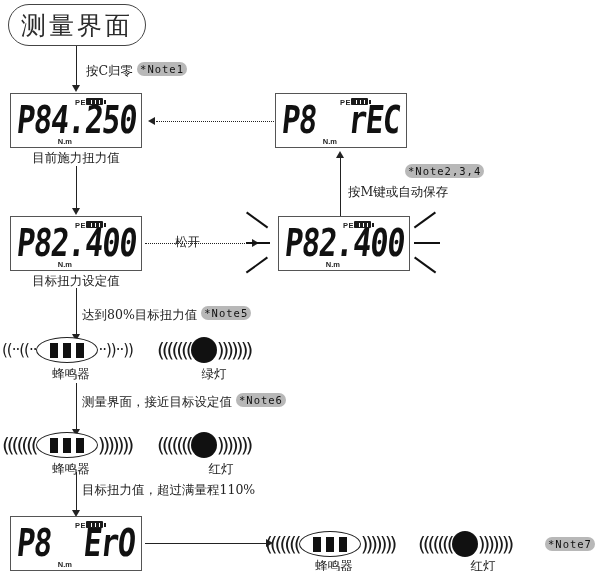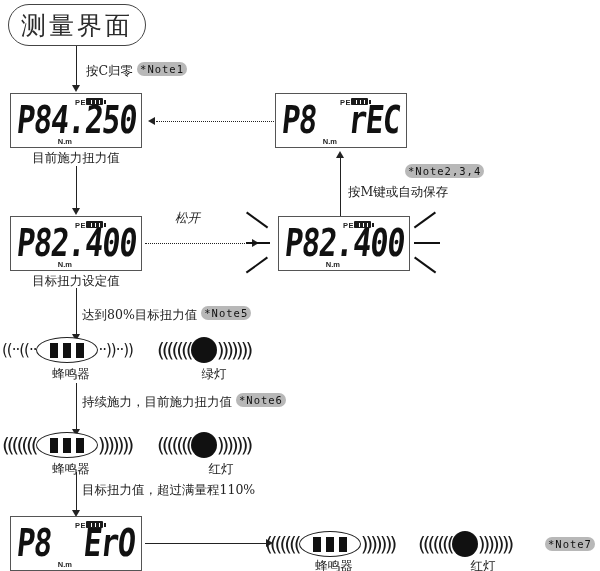--- a/index.html
+++ b/index.html
@@ -205,21 +205,21 @@
   <div class="seg">
     <span class="lbl">P8</span>
     <span class="val">2.400</span>
   </div>
   <div class="unit">N.m</div>
 </div>
 <div class="abs cap" style="left:10px;top:273px;width:132px;">目标扭力设定值</div>
 
 <div class="abs dotline" style="left:145px;top:243px;width:108px;"></div>
 <div class="abs arrow-r" style="left:252px;top:239px;"></div>
-<div class="abs" style="left:175px;top:208px;font-style:italic;">
+<div class="abs" style="left:175px;top:232px;">
   <span class="steplbl">松开</span>
 </div>
 
 <div class="burst" style="left:244px;top:214px;width:34px;height:58px;">
   <b style="left:0px;top:5px;width:26px;height:2.4px;transform:rotate(36deg);"></b>
   <b style="left:2px;top:28px;width:24px;height:2.4px;"></b>
   <b style="left:0px;top:50px;width:26px;height:2.4px;transform:rotate(-36deg);"></b>
 </div>
 <div class="abs lcd" style="left:278px;top:216px;width:132px;height:55px;">
   <div class="peak">PEAK</div>
@@ -261,21 +261,21 @@
 <div class="abs row-ico" style="left:157px;top:337px;">
   <span class="waves">(((((((</span>
   <span class="lamp"></span>
   <span class="waves">)))))))</span>
 </div>
 <div class="abs cap" style="left:183px;top:366px;width:62px;">绿灯</div>
 
 <div class="abs vline" style="left:76px;top:383px;height:48px;"></div>
 <div class="abs arrow-d" style="left:72px;top:429px;"></div>
 <div class="abs" style="left:82px;top:392px;">
-  <span class="steplbl">持续施力，目前施力扭力值</span>
+  <span class="steplbl">测量界面，接近目标设定值</span>
   <span class="note">*Note6</span>
 </div>
 
 <div class="abs row-ico" style="left:2px;top:432px;">
   <span class="waves">(((((((</span>
   <span class="buzzer">
       <span></span>
       <span></span>
       <span></span>
     </span>

